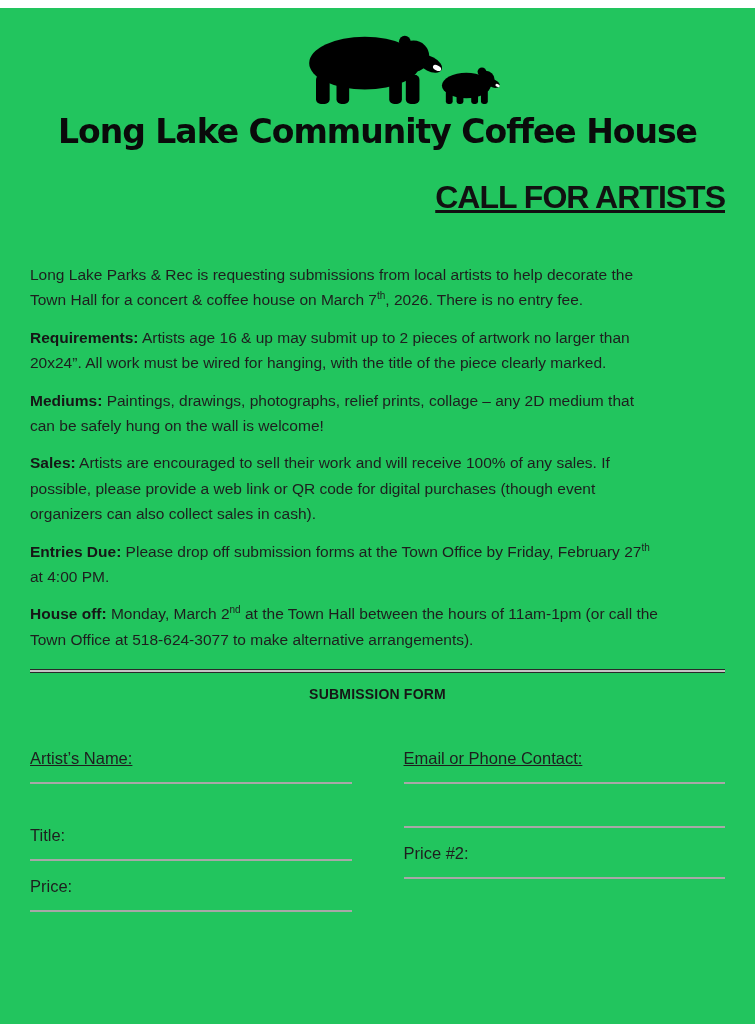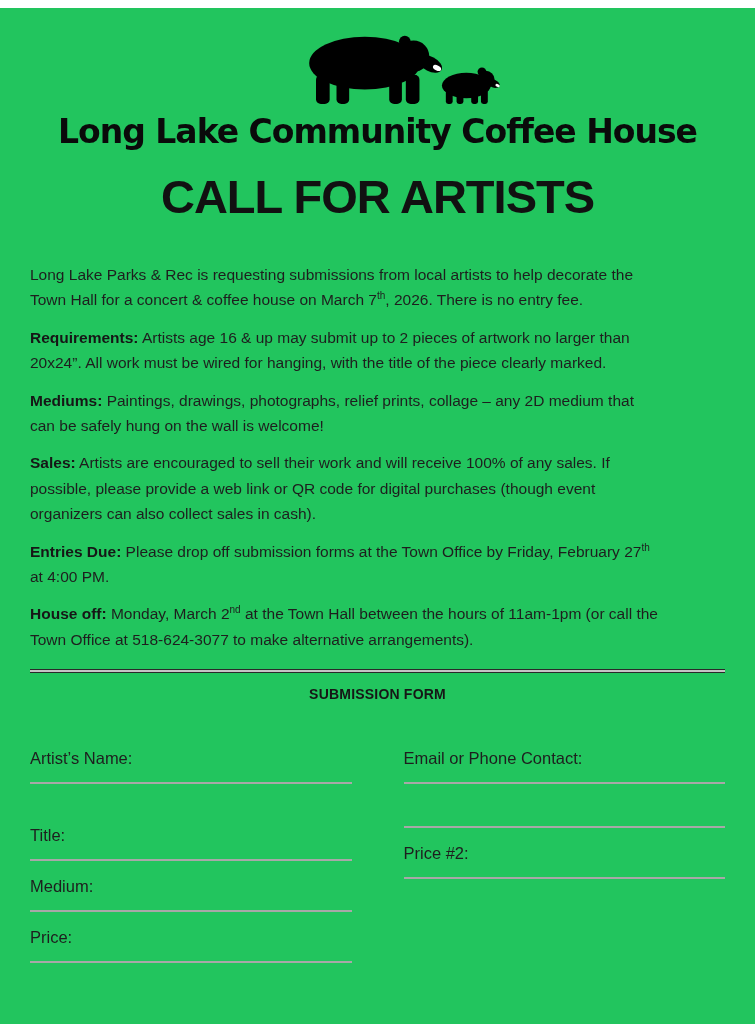--- a/index.html
+++ b/index.html
@@ -26,26 +26,27 @@
     font-family: "DejaVu Sans", sans-serif;
     font-weight: 800;
     font-size: 33px;
     line-height: 36px;
     letter-spacing: -1px;
     color: #0a0a0a;
     white-space: nowrap;
   }
   .headline {
     margin-top: 22px;
-    text-align: center;
+    text-align: right;
     font-weight: bold;
-    font-size: 47px;
+    font-size: 32px;
     line-height: 50px;
     letter-spacing: -1px;
     color: #111111;
+    text-decoration: underline;
   }
   .body-copy { margin-top: 40px; }
   .para {
     margin: 0 0 12px 0;
     font-size: 15.5px;
     line-height: 25.4px;
     white-space: pre-line;
     color: #1e1e1e;
   }
   .para strong { font-weight: bold; color: #161616; }
@@ -65,21 +66,21 @@
     letter-spacing: 0.2px;
     color: #161616;
   }
   .form-grid {
     display: flex;
     gap: 52px;
     margin-top: 47px;
   }
   .form-col { flex: 1; min-width: 0; }
   .field { margin-bottom: 16px; }
-  .field.first-row { margin-bottom: 42px; }
+  .field.first-row { margin-bottom: 42px; text-decoration: underline; }
   .field-label { font-size: 16.5px; line-height: 19px; color: #1e1e1e; }
   .write-line {
     margin-top: 14px;
     height: 2px;
     background: #a8a8a8;
   }
 </style>
 </head>
 <body>
 
@@ -150,24 +151,20 @@
     <div class="form-col">
       <div class="field first-row">
         <div class="field-label">Artist’s Name:</div>
         <div class="write-line"></div>
       </div>
       <div class="field">
         <div class="field-label">Title:</div>
         <div class="write-line"></div>
       </div>
       <div class="field">
-        <div class="field-label">Medium:</div>
-        <div class="write-line"></div>
-      </div>
-      <div class="field">
         <div class="field-label">Price:</div>
         <div class="write-line"></div>
       </div>
     </div>
 
     <div class="form-col">
       <div class="field first-row">
         <div class="field-label">Email or Phone Contact:</div>
         <div class="write-line"></div>
       </div>

